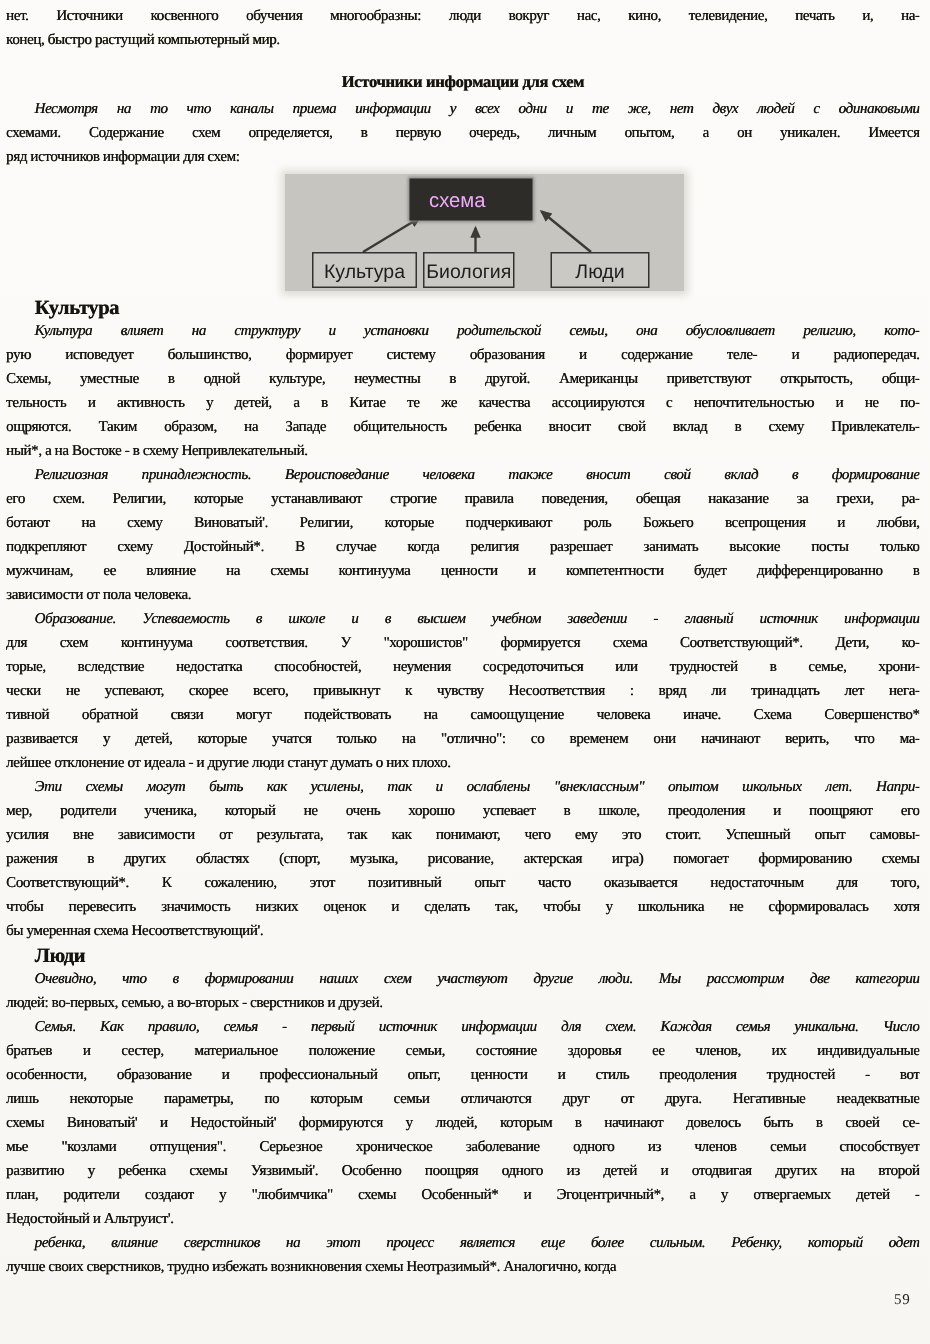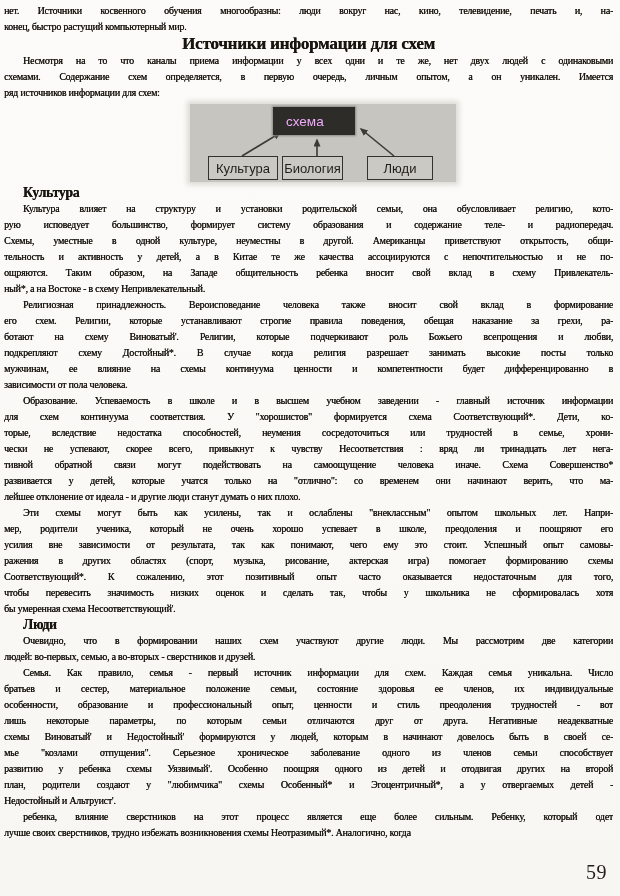--- a/index.html
+++ b/index.html
@@ -15,25 +15,26 @@
     padding:3px 7px 0 4px;
     background:linear-gradient(180deg,#fcfbf9 0%,#faf9f6 55%,#f7f6f2 100%);
   }
   .line {
     font-size:10px; line-height:16px; height:16px; overflow:hidden;
     letter-spacing:-0.25px;
     text-align:justify; text-align-last:justify;
     text-shadow:0.22px 0 0 currentColor;
   }
   .line.last { text-align-last:left; }
-  .para.indent .line:first-child { text-indent:19px; }
+  .para.indent .line:first-child { text-indent:19px;font-style:italic; }
   .heading {
-    font-weight:bold; font-size:17px; line-height:17px; height:18px;
+    font-weight:bold; font-size:11px; line-height:17px; height:18px;
     text-align:center; letter-spacing:-0.2px;
     text-shadow:0.3px 0 0 currentColor;
+    margin-top:12px;
   }
   .subheading {
     font-weight:bold; font-size:13.6px; line-height:16px; height:16px;
     padding-left:19px; letter-spacing:-0.2px;
     text-shadow:0.3px 0 0 currentColor;
   }
   .diagram {
     position:relative; width:266px; height:78px;
     margin:3px 0 3px 186px;
     background:#c6c5c0;
@@ -52,21 +53,21 @@
     background:#cbc9c4; border:1px solid #33322e;
     color:#201e1a;
     font-family:"Liberation Sans","DejaVu Sans",sans-serif; font-size:13px;
     display:flex; align-items:center; justify-content:center;
   }
   .c0 { left:18px;  width:70px; }
   .c1 { left:92px;  width:61px; }
   .c2 { left:177px; width:66px; }
   .page-number {
     position:absolute; top:861px; right:13px;
-    font-size:20px; letter-spacing:0.5px; color:#24211a;
+    font-size:10px; letter-spacing:0.5px; color:#24211a;
   }
 </style>
 </head>
 <body>
 
 <div class="page">
   <div id="content">
       <div class="para">
         <div class="line">нет. Источники косвенного обучения многообразны: люди вокруг нас, кино, телевидение, печать и, на-</div>
         <div class="line last">конец, быстро растущий компьютерный мир.</div>

